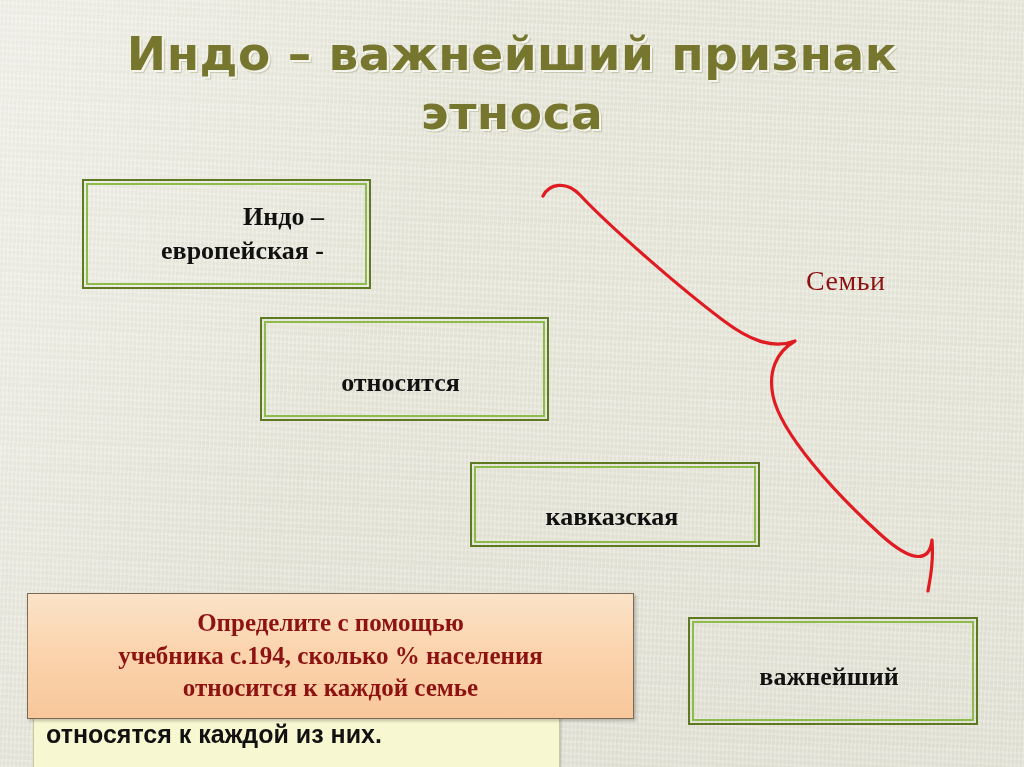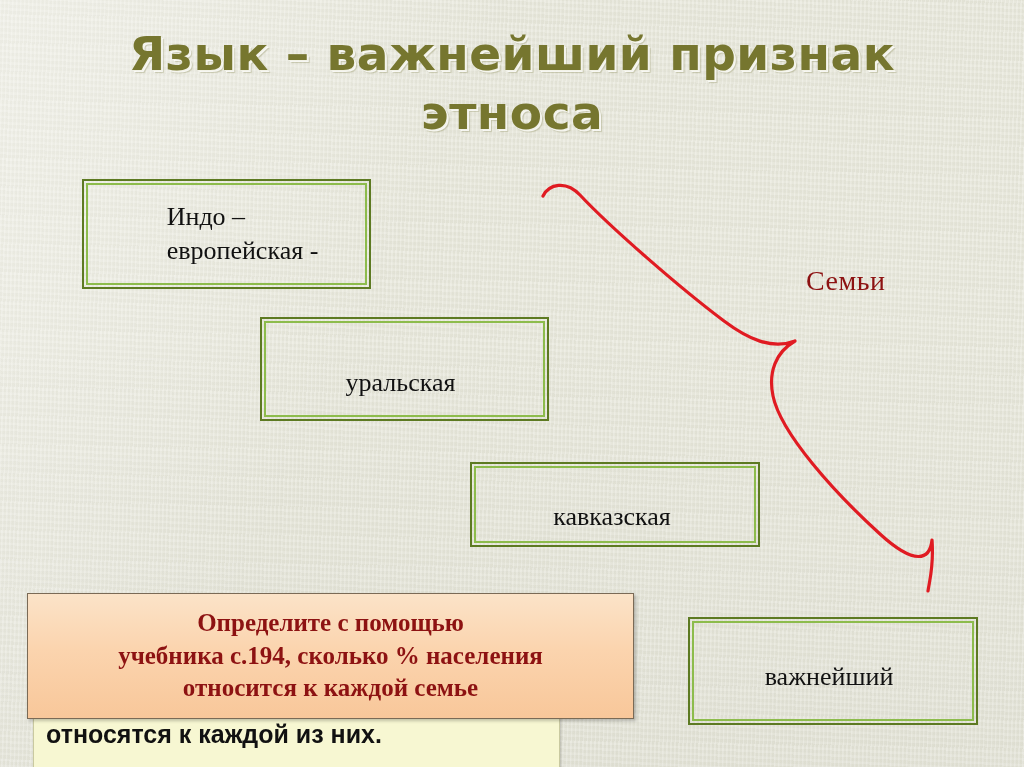--- a/index.html
+++ b/index.html
@@ -59,25 +59,25 @@
     box-sizing: border-box;
     width: 100%;
     height: 100%;
     border: 2px solid #8dbc4c;
     display: flex;
     align-items: center;
     justify-content: center;
   }
   .famBox .label {
     font-family: "Liberation Serif", serif;
-    font-weight: normal;
+    font-weight: bold;
     font-size: 26px;
     color: #111111;
     line-height: 1.30;
-    text-align: left;
+    text-align: right;
     white-space: pre-line;
   }
 
   #box-indo   { left: 82px;  top: 179px; width: 289px; height: 110px; }
   #box-indo .inner { justify-content: center; }
   #box-indo .label { position: relative; left: 16px; }
 
   #box-altai { left: 260px; top: 317px; width: 289px; height: 104px; }
   #box-altai .label { position: relative; left: -4px; top: 14px; }
 
@@ -156,21 +156,21 @@
     text-align: center;
     white-space: pre-line;
     padding: 0 4px;
   }
 </style>
 </head>
 <body>
 
 <div id="slide">
 
-  <div id="title">Язык – важнейший признак
+  <div id="title">Индо – важнейший признак
 этноса</div>
 
   <svg id="brace" viewBox="0 0 1024 767" xmlns="http://www.w3.org/2000/svg">
     <path d="M 543,196
              C 549,184 566,180 580,195
              C 610,227 680,288 724,321
              C 748,339 772,350 795,341
              C 776,352 768,372 773,396
              C 781,434 836,494 880,534
              C 915,566 930,560 932,540
@@ -179,21 +179,21 @@
 
   <div class="famBox" id="box-indo">
     <div class="inner">
       <span class="label">Индо –
 европейская -</span>
     </div>
   </div>
 
   <div class="famBox" id="box-altai">
     <div class="inner">
-      <span class="label">уральская</span>
+      <span class="label">относится</span>
     </div>
   </div>
 
   <div class="famBox" id="box-kavkaz">
     <div class="inner">
       <span class="label">кавказская</span>
     </div>
   </div>
 
   <div class="famBox" id="box-ural">

